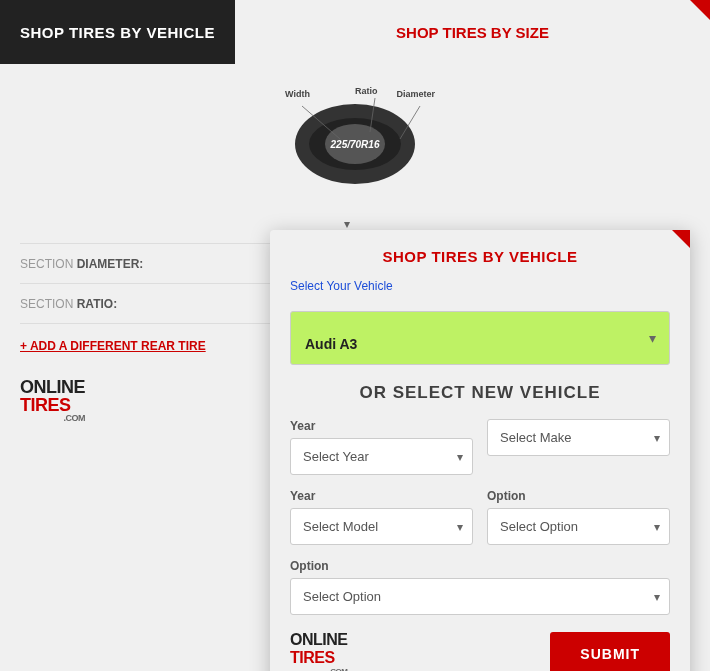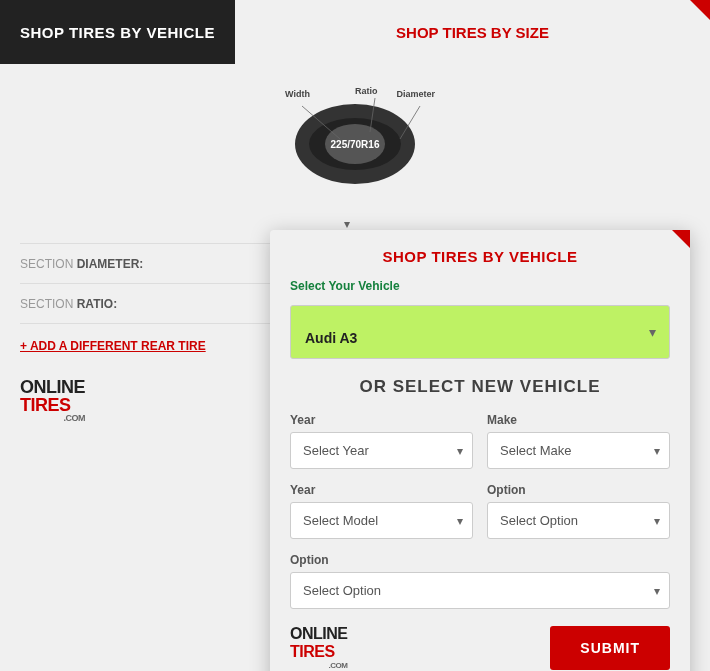--- a/index.html
+++ b/index.html
@@ -85,20 +85,21 @@
       border-radius: 50%;
       background: #222;
       border: 14px solid #333;
       position: absolute;
       bottom: 0;
       left: 50%;
       transform: translateX(-50%);
       display: flex;
       align-items: center;
       justify-content: center;
+      font-style: italic;
     }
 
     .tire-inner {
       width: 60px;
       height: 40px;
       border-radius: 50%;
       background: #555;
       display: flex;
       align-items: center;
       justify-content: center;
@@ -258,23 +259,23 @@
       border-top: 18px solid #cc0000;
       border-left: 18px solid transparent;
     }
 
     .modal-content {
       padding: 0 20px;
     }
 
     .vehicle-label {
       font-size: 12px;
-      color: #15803d;
-      margin-bottom: 12px;
-      font-weight: 700;
+      color: #1d4ed8;
+      margin-bottom: 18px;
+      font-weight: 400;
     }
 
     .vehicle-select-wrapper {
       position: relative;
       margin-bottom: 18px;
     }
 
     .vehicle-select {
       width: 100%;
       padding: 24px 40px 12px 14px;
@@ -508,21 +509,20 @@
         <span class="field-label">Year</span>
         <div class="field-select-wrapper">
           <select class="field-select">
             <option>Select Year</option>
           </select>
           <span class="field-chevron">▾</span>
         </div>
       </div>
 
       <div class="form-field">
-        <span class="field-label">Make</span>
         <div class="field-select-wrapper">
           <select class="field-select">
             <option>Select Make</option>
           </select>
           <span class="field-chevron">▾</span>
         </div>
       </div>
 
       <div class="form-field">
         <span class="field-label">Year</span>

